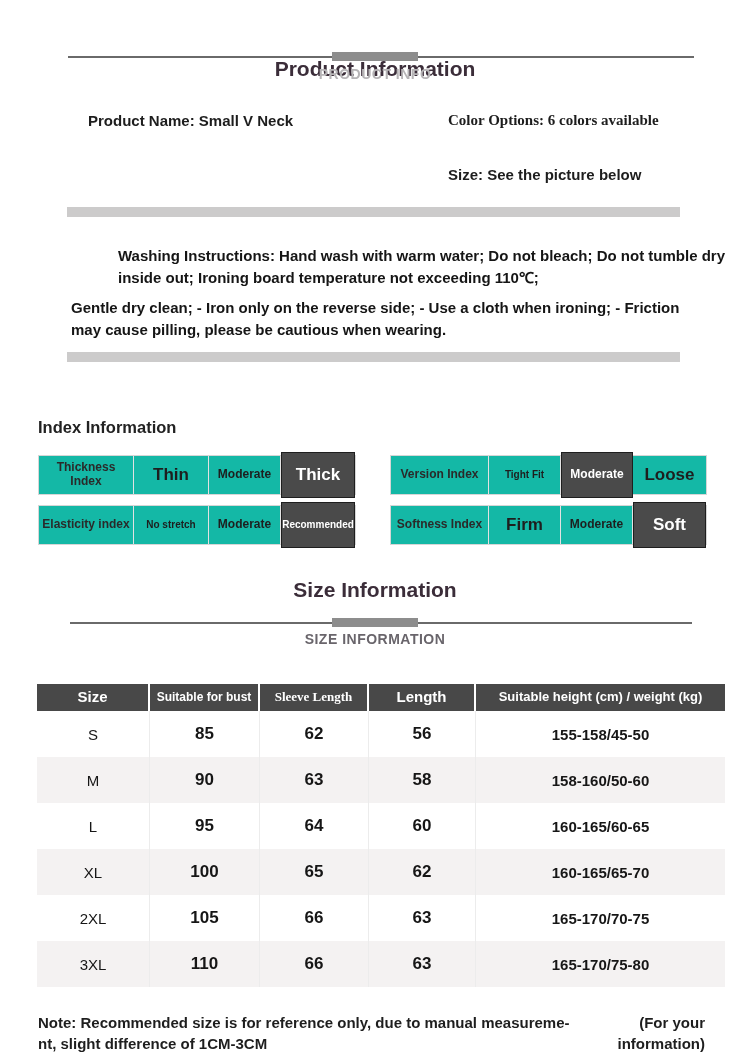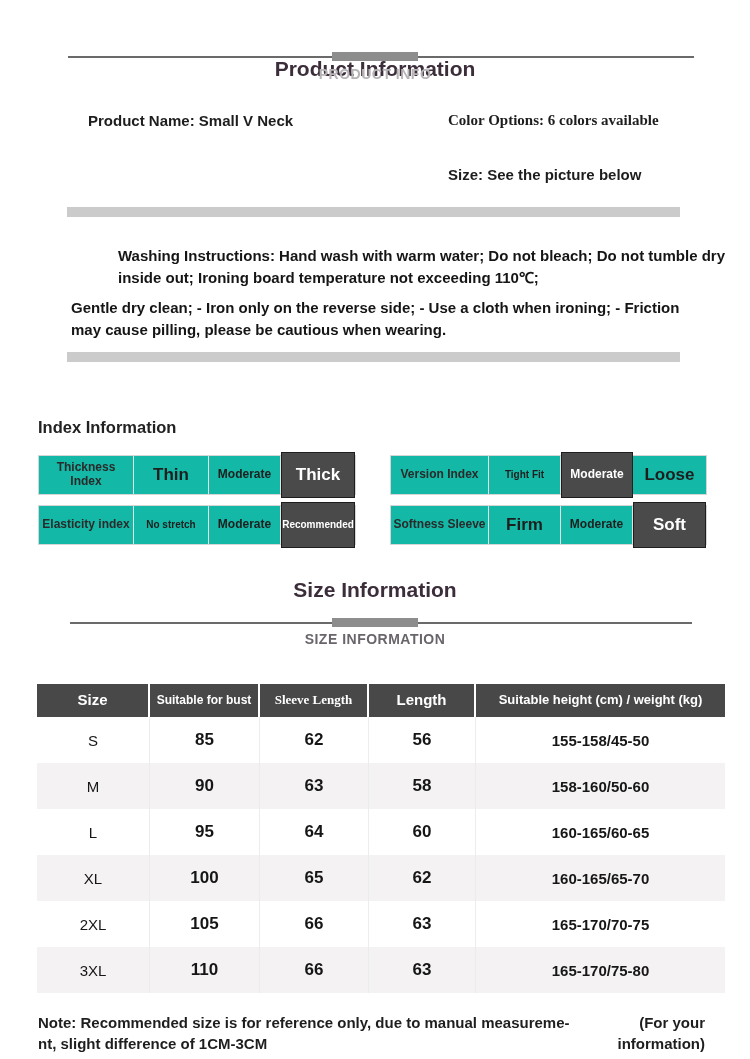--- a/index.html
+++ b/index.html
@@ -66,21 +66,21 @@
   .idx-opt.o3 { font-size:17px; }
   .idx-opt.long:not(.o2) { font-size:10px; }
   .idx-opt.selected {
     background:var(--selected-option-bg,#4a4a4a); color:#fff;
     margin:-4px 0; border:1px solid #1e1e1e; z-index:2;
   }
   .lt .w0{width:95px} .lt .w1{width:75px} .lt .w2{width:72px} .lt .w3{width:74px}
   .rt .w0{width:98px} .rt .w1{width:72px} .rt .w2{width:72px} .rt .w3{width:73px}
   
   .st { position:absolute; left:37px; top:684px; width:688px; }
-  .st-header { display:flex; height:33px; background:var(--table-header-bg,#484848); }
+  .st-header { display:flex; height:27px; background:var(--table-header-bg,#484848); }
   .st-hcell {
     display:flex; align-items:center; justify-content:center; text-align:center;
     color:#fff; font-weight:bold; border-right:2px solid #fff; box-sizing:border-box;
     line-height:1.1;
   }
   .st-hcell:last-child { border-right:none; }
   .h0 { font-size:15px; } .h1 { font-size:12px; } .h2 { font-size:13px;font-family:Liberation Serif, serif; }
   .h3 { font-size:15px; } .h4 { font-size:13px; }
   .st-row { display:flex; height:46px; background:#fff; }
   .st-row.alt { background:var(--alt-row-bg,#f4f2f2); }
@@ -141,21 +141,21 @@
   </div>
 
   <div class="idx-table lt t2">
     <div class="idx-cell idx-label w0">Elasticity index</div>
     <div class="idx-cell idx-opt o1 w1 long">No stretch</div>
     <div class="idx-cell idx-opt o2 w2">Moderate</div>
     <div class="idx-cell idx-opt o3 w3 selected long">Recommended</div>
   </div>
 
   <div class="idx-table rt t3">
-    <div class="idx-cell idx-label w0">Softness Sleeve</div>
+    <div class="idx-cell idx-label w0">Softness Index</div>
     <div class="idx-cell idx-opt o1 w1">Firm</div>
     <div class="idx-cell idx-opt o2 w2">Moderate</div>
     <div class="idx-cell idx-opt o3 w3 selected">Soft</div>
   </div>
 
   <div class="sec-title title-b">Size Information</div>
   <div class="divider-line line-b"></div>
   <div class="divider-bar bar-b"></div>
   <div class="divider-label dlabel-b">SIZE INFORMATION</div>
 

